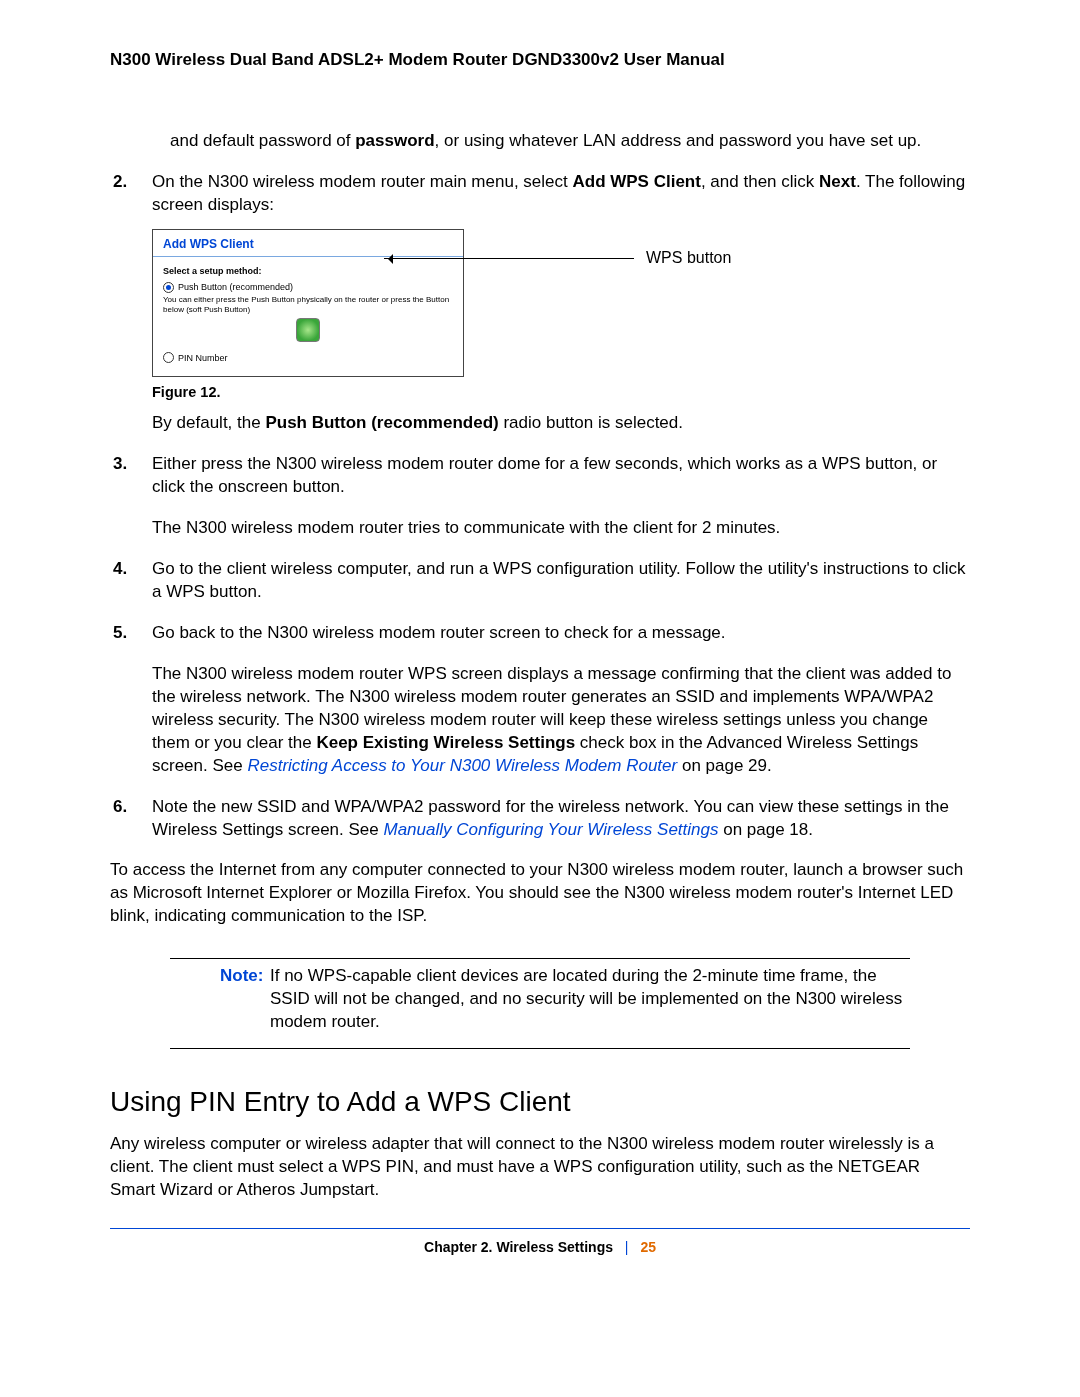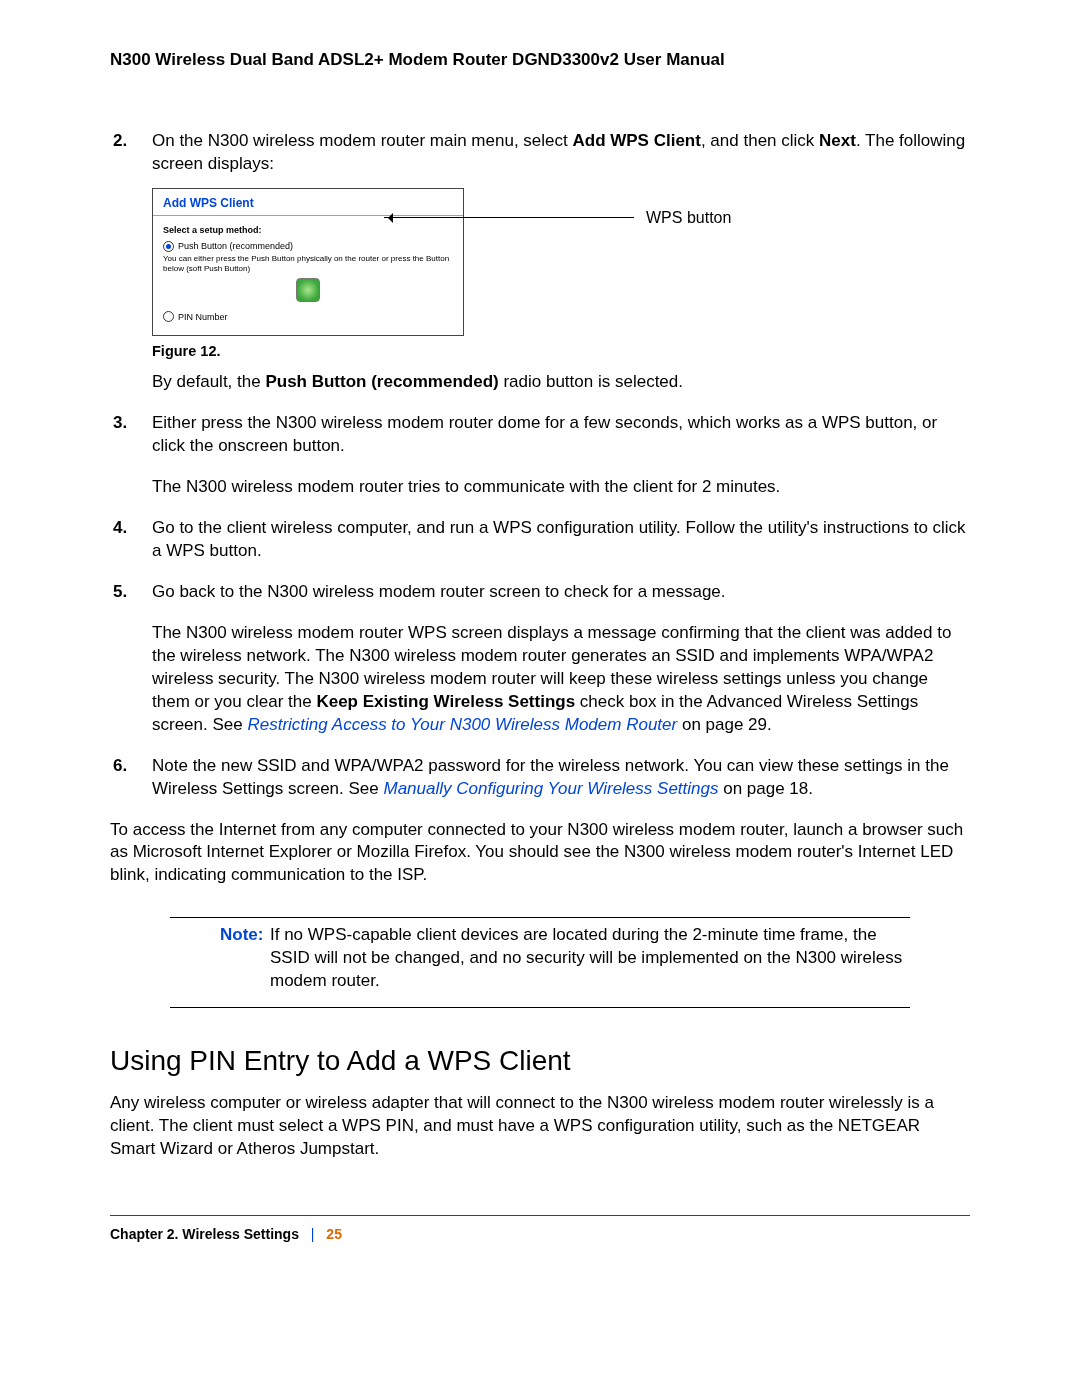--- a/index.html
+++ b/index.html
@@ -121,23 +121,23 @@
     left: 50px;
   }
   h2.section-heading {
     font-family: "Gill Sans", "Gill Sans MT", "Trebuchet MS", sans-serif;
     font-weight: normal;
     font-size: 28px;
     margin: 34px 0 12px 0;
   }
   .footer-line {
     border-top: 1px solid #0046d5;
-    margin-top: 54px;
+    margin-top: 26px;
     padding-top: 10px;
-    text-align: left;
+    text-align: center;
     font-size: 14px;
   }
   .footer-chapter { font-weight: bold; }
   .footer-sep { color: #0046d5; margin: 0 8px; }
   .footer-page { color: #e06a00; font-weight: bold; }
   .callout-container {
     display: flex;
     align-items: center;
     margin-left: -80px;
     margin-top: -55px;
@@ -148,20 +148,23 @@
 </style>
 </head>
 <body>
 
 <div class="page">
 
   <div class="doc-header">N300 Wireless Dual Band ADSL2+ Modem Router DGND3300v2 User Manual</div>
 
   <div class="body-text">
 
+    <div class="indent-block para">
+      <span>and default password of </span><span class="bold">password</span><span>, or using whatever LAN address and password you have set up.</span>
+    </div>
 
     <ol class="steps" start="2">
       <li>
         <span>On the N300 wireless modem router main menu, select </span><span class="bold">Add WPS Client</span><span>, and then click </span><span class="bold">Next</span><span>. The following screen displays:</span>
 
         <div class="figure-wrap">
           <div class="figure-row">
             <div class="screenshot">
               <div class="scr-title">Add WPS Client</div>
               <div class="scr-body">

